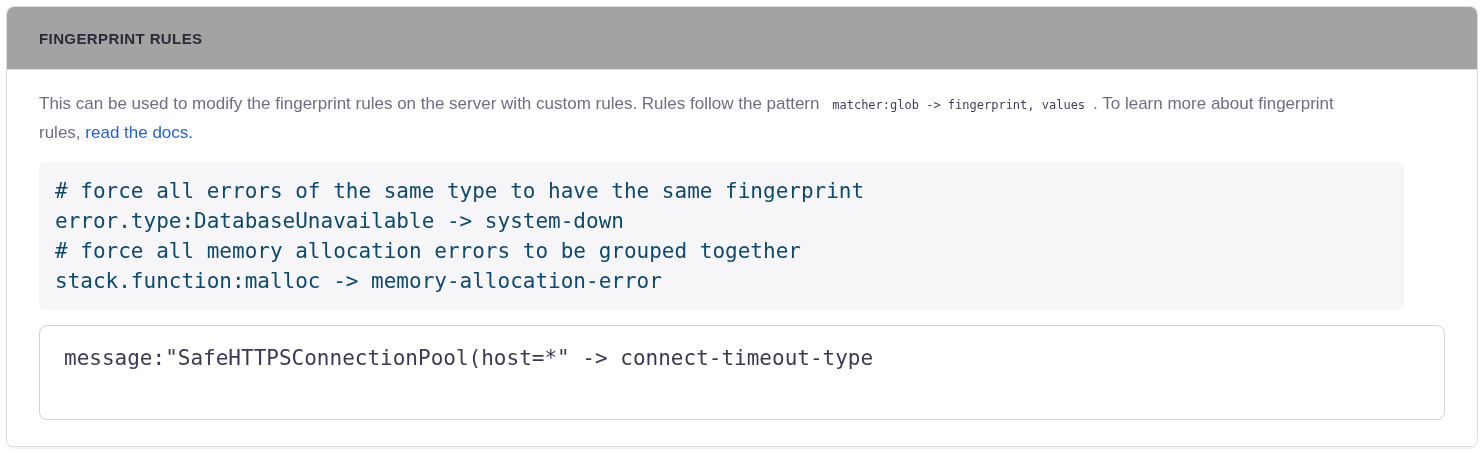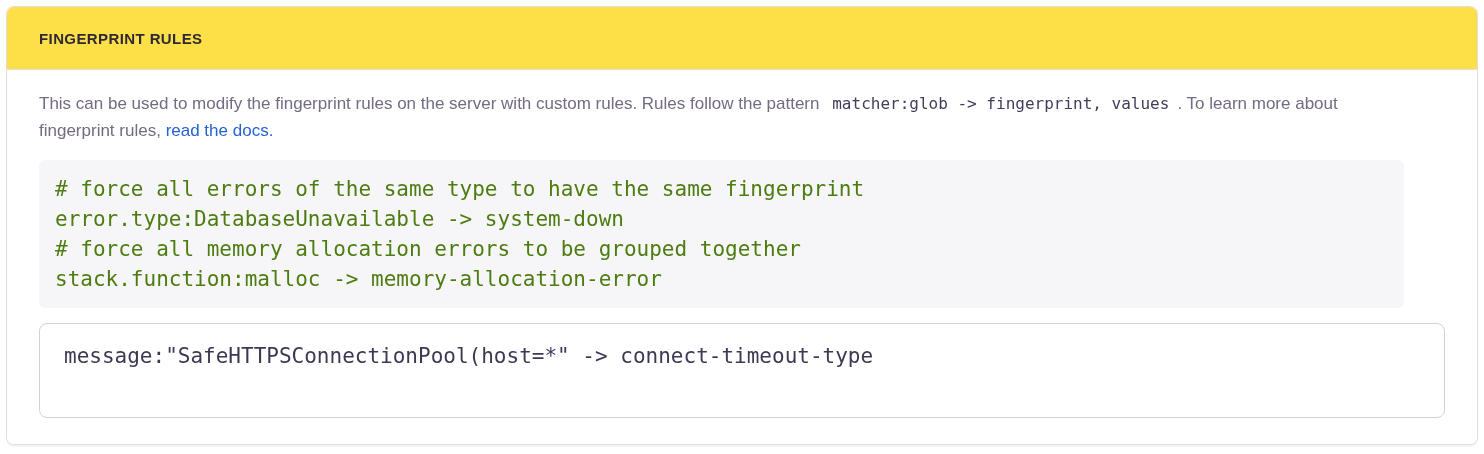--- a/index.html
+++ b/index.html
@@ -13,21 +13,21 @@
   }
   .panel {
     margin: 6px;
     background: #ffffff;
     border: 1px solid #e0dbe5;
     border-radius: 8px;
     box-shadow: 0 2px 0 rgba(37, 26, 43, 0.05);
     overflow: hidden;
   }
   .panel-header {
-    background: #fde047;
+    background: #a3a3a3;
     border-bottom: 1px solid #e2dde7;
     height: 63px;
     display: flex;
     align-items: center;
     padding: 0 32px;
   }
   .panel-title {
     margin: 0;
     font-size: 15px;
     font-weight: bold;
@@ -41,41 +41,41 @@
   }
   .help-text {
     margin: 0;
     max-width: 1300px;
     font-size: 17px;
     line-height: 27px;
     color: #746b81;
   }
   .inline-code {
     font-family: "DejaVu Sans Mono", monospace;
-    font-size: 16px;
+    font-size: 12px;
     color: #453c5c;
     padding: 1px 8px;
     white-space: nowrap;
   }
   .docs-link {
     color: #2562d4;
     text-decoration: none;
     cursor: pointer;
     text-align: center;
   }
   .example-code {
     width: 1365px;
     margin: 16px 0 15px 0;
     background: #f6f5f8;
     border-radius: 6px;
     padding: 14px 16px;
     font-family: "DejaVu Sans Mono", monospace;
     font-size: 21px;
     line-height: 30px;
-    color: #4d7c0f;
+    color: #0c4a6e;
     white-space: pre;
     overflow: hidden;
   }
   .rules-input {
     display: block;
     width: 100%;
     height: 95px;
     background: #ffffff;
     border: 1px solid #d5cedd;
     border-radius: 8px;

